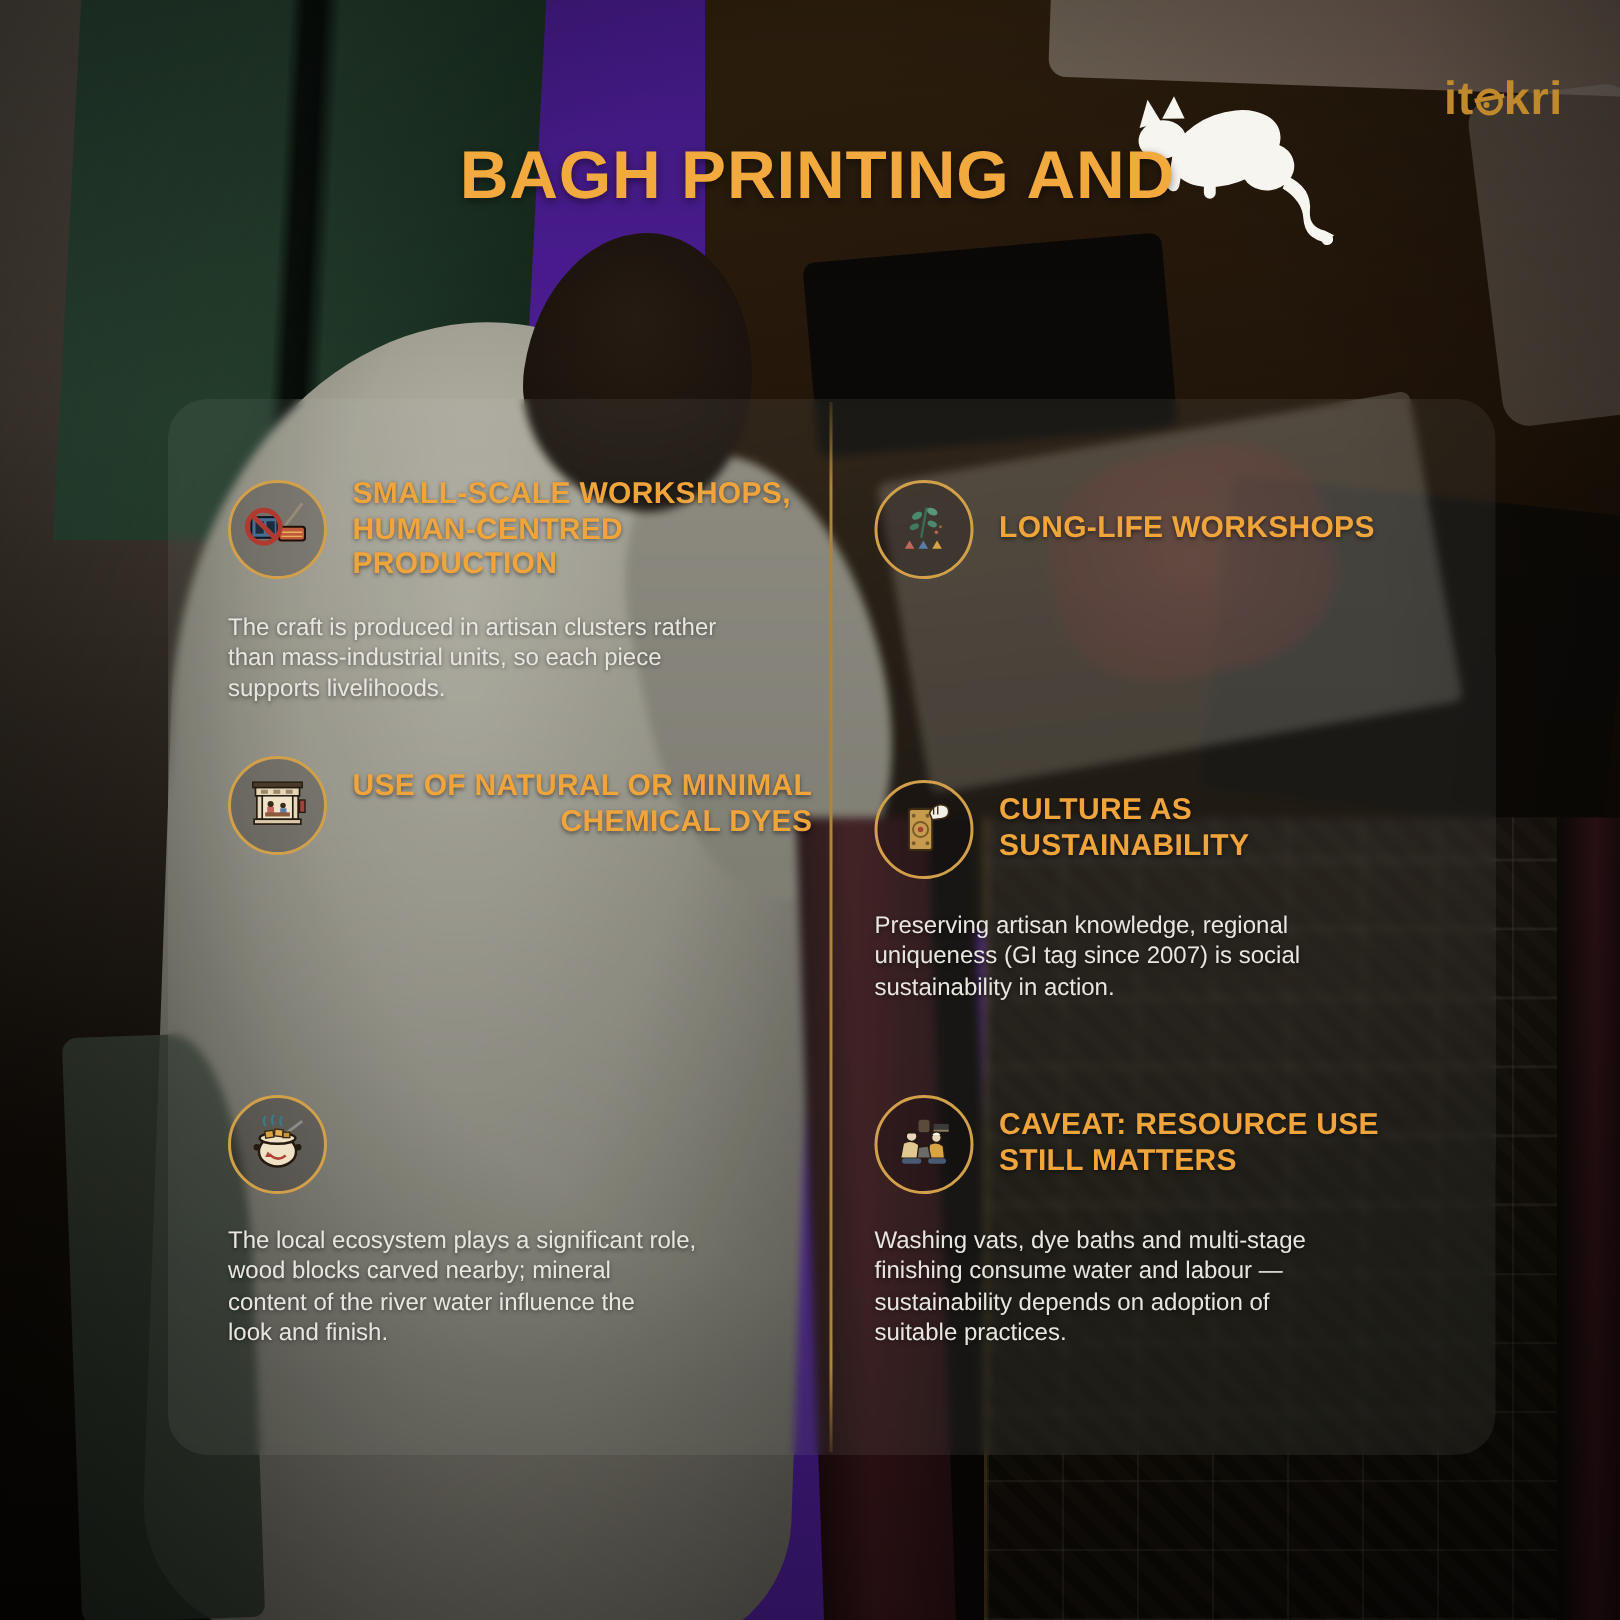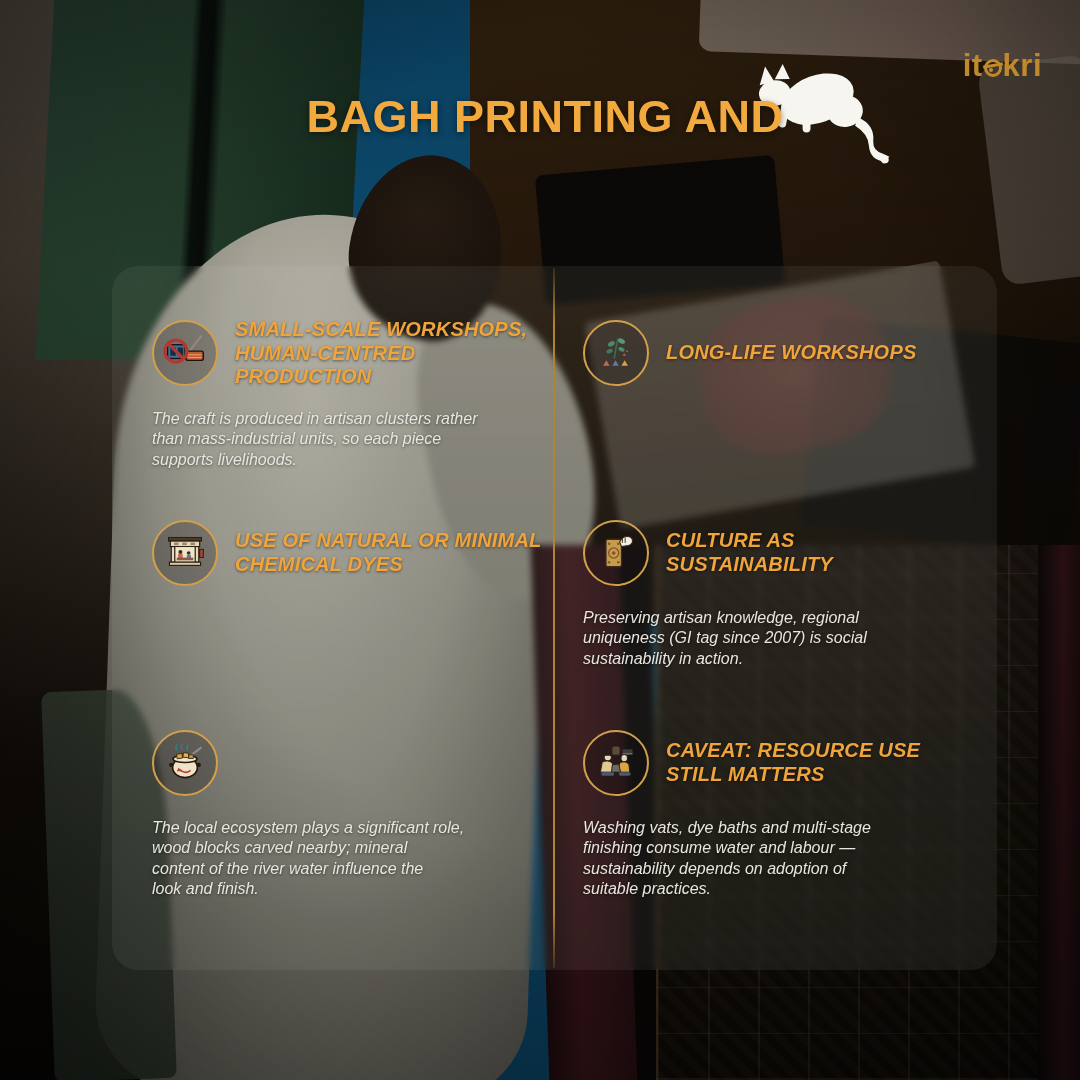--- a/index.html
+++ b/index.html
@@ -1,19 +1,19 @@
 <!DOCTYPE html>
 <html><head>
 <meta charset="utf-8">
 <style>
   html,body{margin:0;padding:0;background:#000;}
   .canvas{
     position:relative;width:1080px;height:1080px;overflow:hidden;
     font-family:"Liberation Sans",sans-serif;
-    background:#0c4a6e;
+    background:#4c1d95;
   }
   .canvas *{box-sizing:border-box;}
   
   .bg, .bg div{position:absolute;pointer-events:none;}
   .bg{inset:0;}
   .bg-wall{left:0;top:0;width:140px;height:1080px;
     background:linear-gradient(180deg,#5e564b 0%,#4a4238 22%,#2c251d 50%,#140e08 72%,#0b0805 100%);}
   .bg-door{left:45px;top:-10px;width:310px;height:370px;transform:skewX(-3deg);
     background:
       linear-gradient(90deg,transparent 45%,rgba(0,0,0,.75) 48%,rgba(0,0,0,.8) 52%,transparent 56%),
@@ -63,26 +63,26 @@
   .logo .o::after{content:"";position:absolute;left:-4px;right:-4px;top:2px;height:3px;
     background:#c0892c;transform:rotate(-10deg);}
   .logo .o::before{content:"";position:absolute;left:2px;bottom:2px;width:4px;height:4px;border-radius:50%;
     background:#c0892c;}
   .tiger{position:absolute;left:746px;top:50px;width:158px;height:120px;z-index:4;}
   h1.title{position:absolute;left:135px;top:92px;width:820px;margin:0;text-align:center;z-index:5;
     color:#f2a93e;font-size:45px;font-weight:800;line-height:1.1;letter-spacing:.5px;
     text-shadow:0 2px 6px rgba(0,0,0,.45);}
   
   .panel{position:absolute;left:112px;top:266px;width:885px;height:704px;border-radius:26px;
-    background:rgba(216,226,216,.075);z-index:3;-webkit-backdrop-filter:blur(3px);backdrop-filter:blur(3px);font-style:italic;}
+    background:rgba(216,226,216,.075);z-index:3;-webkit-backdrop-filter:blur(3px);backdrop-filter:blur(3px);}
   .divider{position:absolute;left:441px;top:2px;width:2px;height:700px;
     background:linear-gradient(180deg,rgba(176,132,48,.2),#b08430 8%,#b08430 92%,rgba(176,132,48,.2));}
   .section{position:absolute;width:404px;}
   .s0{left:40px;top:52px;} .s1{left:471px;top:52px;}
-  .s2{left:40px;top:252px;} .s3{left:471px;top:252px;}
+  .s2{left:40px;top:236px;text-align:right;} .s3{left:471px;top:252px;}
   .s4{left:40px;top:462px;} .s5{left:471px;top:462px;}
   .card-head{display:flex;align-items:center;gap:17px;min-height:70px;}
   .icon-circle{width:66px;height:66px;flex:0 0 66px;border:2px solid #d2a04a;border-radius:50%;
     display:flex;align-items:center;justify-content:center;background:rgba(10,8,6,.25);}
   .icon-circle svg{width:44px;height:44px;}
   h2.heading{margin:0;font-size:20px;font-weight:800;color:#f0a43c;line-height:1.18;
     letter-spacing:.2px;white-space:pre-line;text-shadow:0 1px 3px rgba(0,0,0,.5);}
   p.body{margin:20px 0 0 0;font-size:16px;color:#e9e6df;line-height:1.28;white-space:pre-line;
     text-shadow:0 1px 3px rgba(0,0,0,.5);}
 </style>

